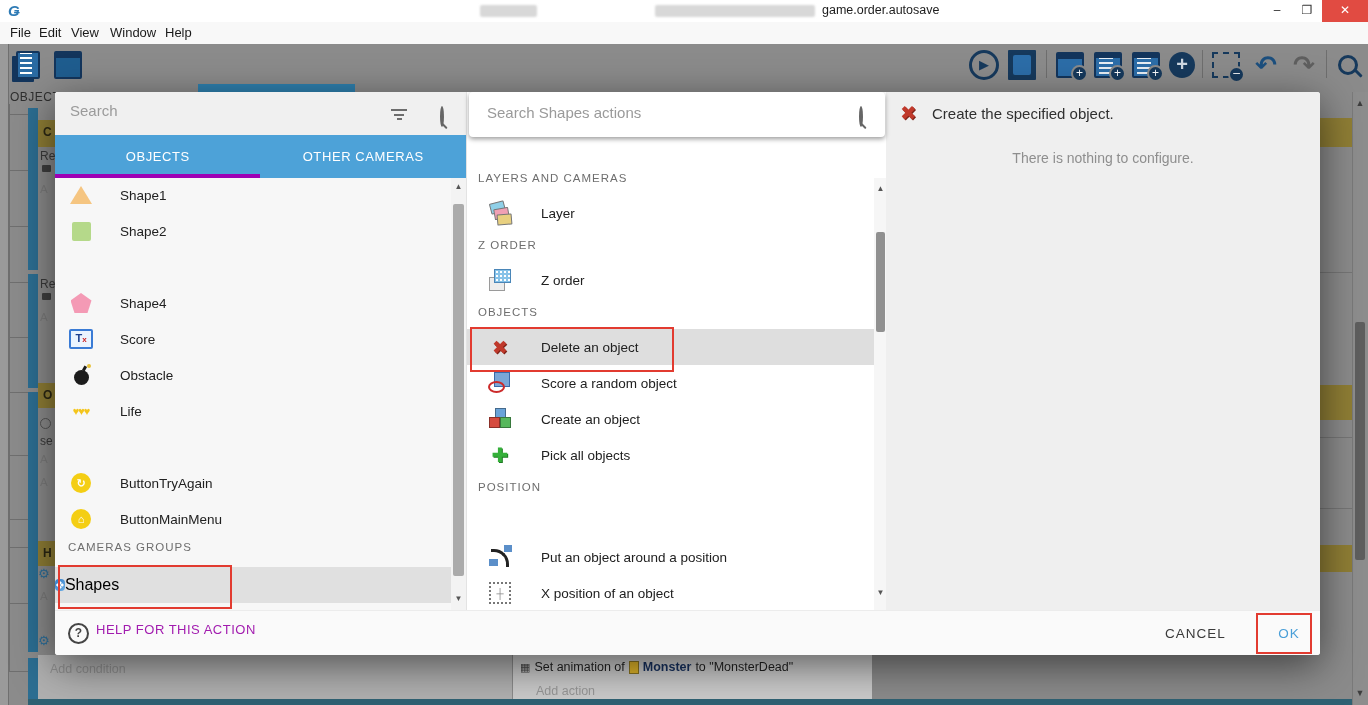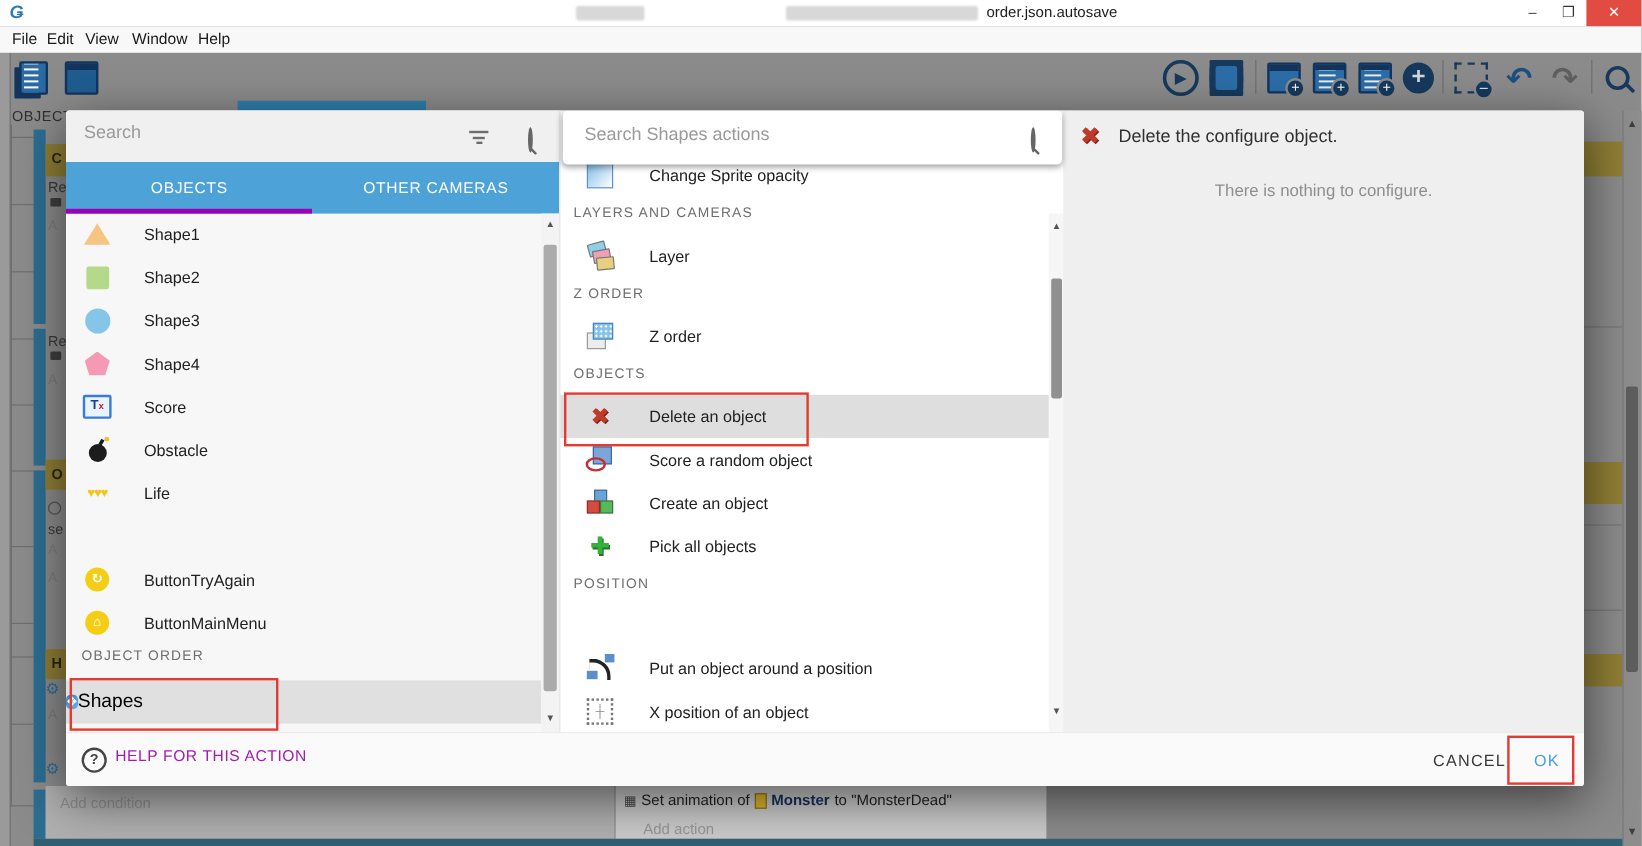--- a/index.html
+++ b/index.html
@@ -163,33 +163,33 @@
 
   
   .cfg-icon{left:14px;top:9px;font-size:20px;font-weight:bold;color:#c0392b;text-shadow:1px 1px 0 #7e2318}
   .cfg-title{left:46px;top:13px;font-size:15px;color:#303030}
   .cfg-empty{left:0;top:58px;width:434px;text-align:center;font-size:14px;color:#8e8e8e}
 
   
   .help-ic{left:13px;top:12px;width:17px;height:17px;border:2px solid #454545;border-radius:50%;color:#454545;
        font-size:12px;font-weight:bold;text-align:center;line-height:17px}
   .help-lbl{left:41px;top:11px;font-size:13px;color:#a21caf;letter-spacing:.5px}
-  .btn-cancel{left:1110px;top:9px;width:90px;height:28px;line-height:28px;text-align:right;font-size:13.5px;color:#3a3a3a;letter-spacing:1px}
+  .btn-cancel{left:1110px;top:9px;width:90px;height:28px;line-height:28px;text-align:left;font-size:13.5px;color:#3a3a3a;letter-spacing:1px}
   .btn-ok{left:1212px;top:9px;width:44px;height:28px;line-height:28px;text-align:center;font-size:13.5px;color:#4a9fd8;letter-spacing:1px}
 
   .redbox{border:2px solid #e23b30;z-index:20;pointer-events:none}
 </style>
 </head>
 <body>
 
 <div class="abs titlebar">
   <span class="abs gd-logo">Ǥ</span>
   <span class="abs blur" style="left:480px;width:57px"></span>
   <span class="abs blur" style="left:655px;width:160px"></span>
-  <span class="abs win-title txt">order.json.autosave</span>
+  <span class="abs win-title txt">game.order.autosave</span>
   <span class="abs ctrl" style="left:1262px">–</span>
   <span class="abs ctrl" style="left:1292px">❐</span>
   <span class="abs ctrl close" style="left:1322px">✕</span>
 </div>
 
 <div class="abs menubar">
   <span class="abs menu-item" style="left:10px">File</span>
   <span class="abs menu-item" style="left:39px">Edit</span>
   <span class="abs menu-item" style="left:71px">View</span>
   <span class="abs menu-item" style="left:110px">Window</span>
@@ -317,26 +317,20 @@
           <span class="ic-triangle"></span>
         </span>
       <span class="lbl">Shape1</span>
     </div>
     <div class="abs orow" style="top:121px">
       <span class="oicwrap">
           <span class="ic-square"></span>
         </span>
       <span class="lbl">Shape2</span>
     </div>
-    <div class="abs orow" style="top:157px">
-      <span class="oicwrap">
-          <span class="ic-circle"></span>
-        </span>
-      <span class="lbl">Shape3</span>
-    </div>
     <div class="abs orow" style="top:193px">
       <span class="oicwrap">
           <span class="ic-pentagon"></span>
         </span>
       <span class="lbl">Shape4</span>
     </div>
     <div class="abs orow" style="top:229px">
       <span class="oicwrap">
           <span class="ic-text">T<i>x</i></span>
         </span>
@@ -360,40 +354,34 @@
         </span>
       <span class="lbl">ButtonTryAgain</span>
     </div>
     <div class="abs orow" style="top:409px">
       <span class="oicwrap">
           <span class="ic-ybtn">⌂</span>
         </span>
       <span class="lbl">ButtonMainMenu</span>
     </div>
 
-    <span class="abs ghdr txt">OBJECT ORDER</span>
+    <span class="abs ghdr txt">CAMERAS GROUPS</span>
 
     <div class="abs grow">
       <span class="oicwrap"><span class="ic-group">❖</span></span>
       <span class="lbl">Shapes</span>
     </div>
 
     <div class="abs lsb"></div>
     <div class="abs dsb-arrow" style="left:396px;top:90px">▲</div>
     <div class="abs lsb-thumb"></div>
     <div class="abs dsb-arrow" style="left:396px;top:502px">▼</div>
   </div>
 
   <div class="abs p-mid">
-    <div class="abs arow" style="top:36px">
-      <span class="aicwrap">
-          <span class="ic-opacity"></span>
-        </span>
-      <span class="lbl">Change Sprite opacity</span>
-    </div>
     <div class="abs ahdr txt" style="top:71px">LAYERS AND CAMERAS</div>
     <div class="abs arow" style="top:103px">
       <span class="aicwrap">
           <span class="ic-layer">
             <span class="l1"></span>
             <span class="l2"></span>
             <span class="l3"></span>
           </span>
         </span>
       <span class="lbl">Layer</span>
@@ -464,21 +452,21 @@
     <div class="abs dsb-arrow" style="left:407px;top:496px;width:13px">▼</div>
 
     <div class="abs scard">
       <input type="text" placeholder="Search Shapes actions" style="">
       <span class="abs mag" style="left:390px;top:16px"></span>
     </div>
   </div>
 
   <div class="abs p-right">
     <span class="abs cfg-icon">✖</span>
-    <span class="abs cfg-title txt">Delete the configure object.</span>
+    <span class="abs cfg-title txt">Create the specified object.</span>
     <div class="abs cfg-empty">There is nothing to configure.</div>
   </div>
 
   <div class="abs dfooter">
     <span class="abs help-ic">?</span>
     <span class="abs help-lbl txt">HELP FOR THIS ACTION</span>
     <span class="abs btn-cancel">CANCEL</span>
     <span class="abs btn-ok">OK</span>
   </div>
 

